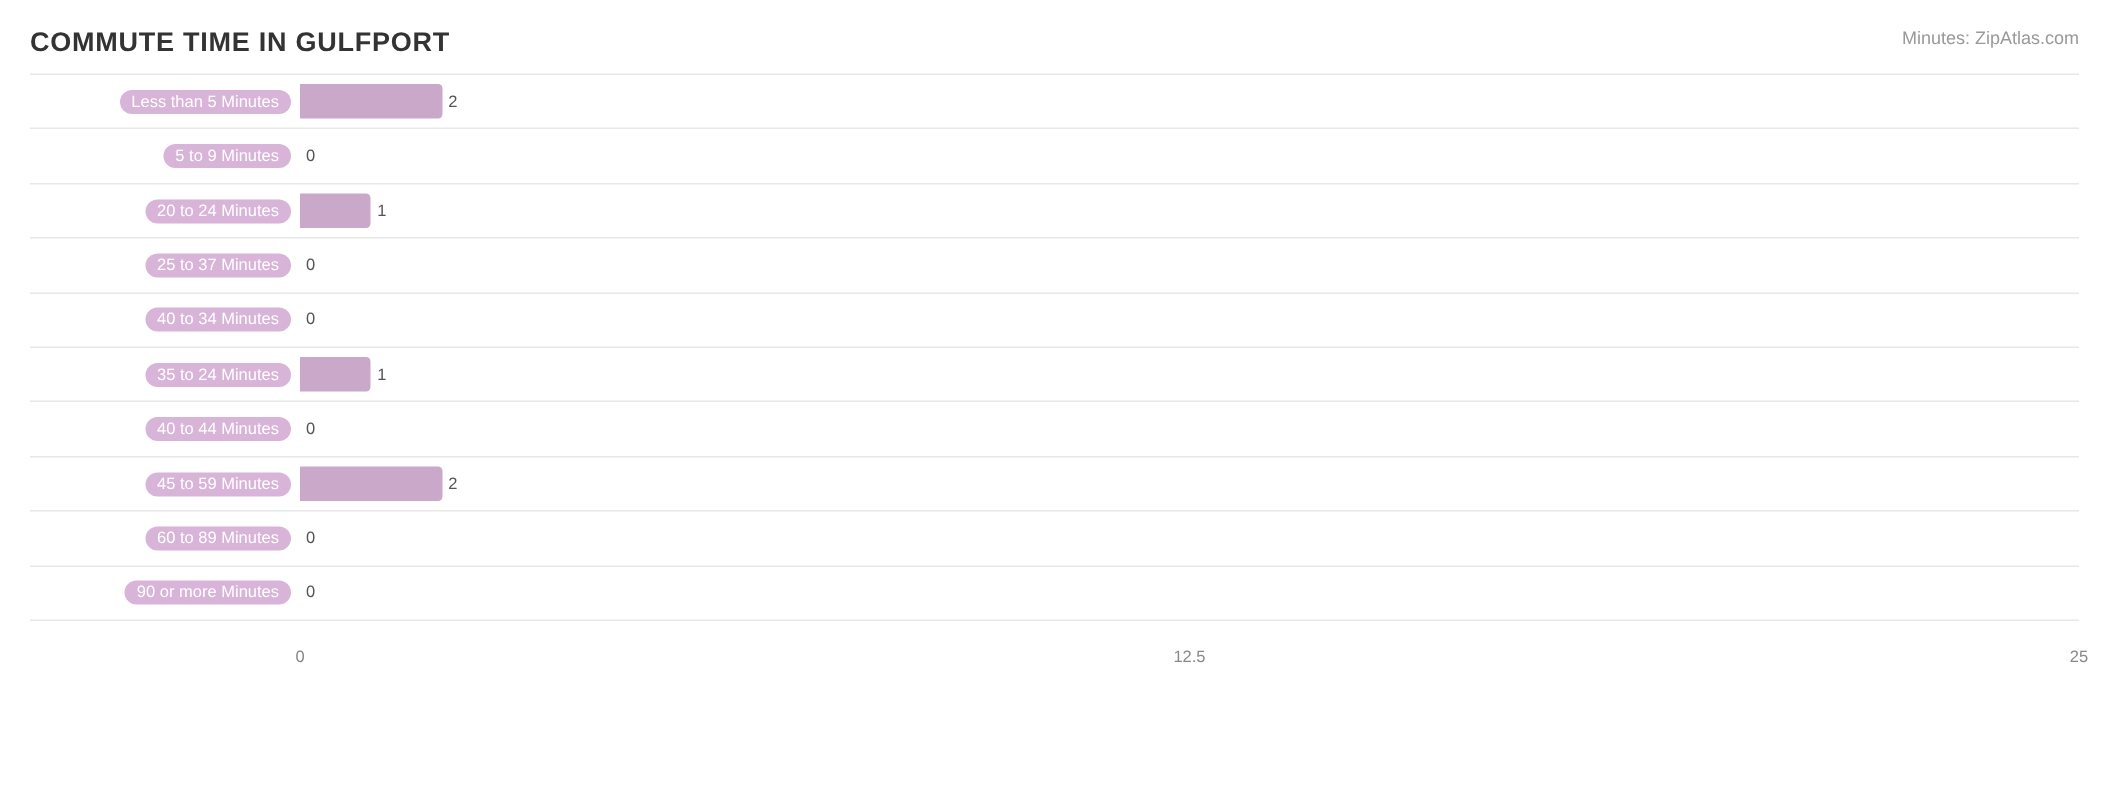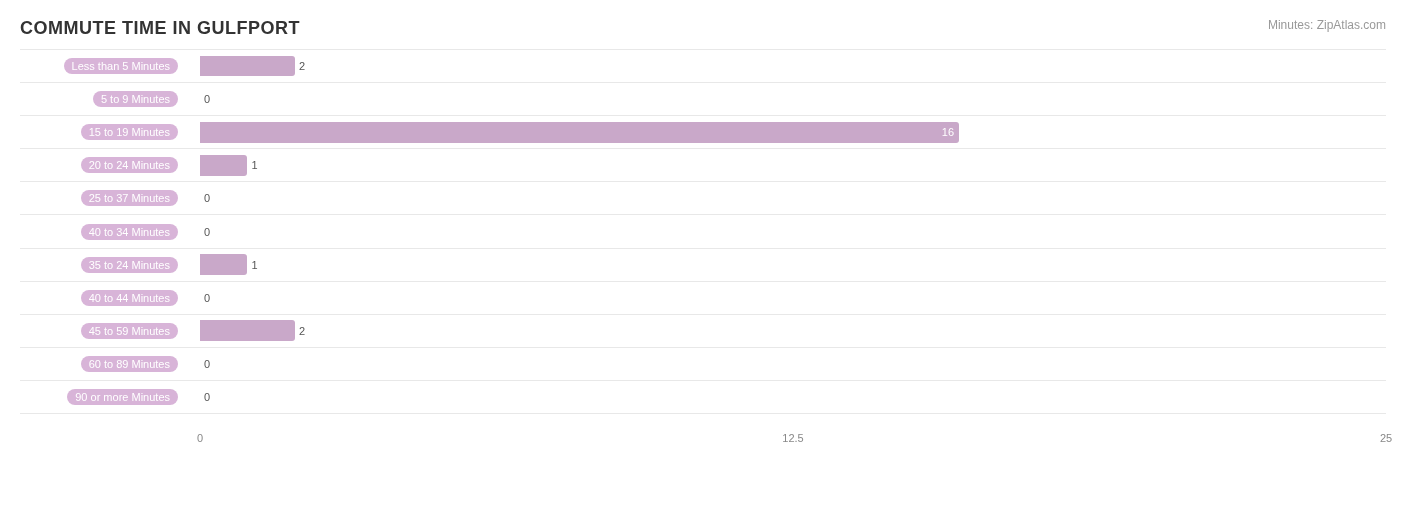--- a/index.html
+++ b/index.html
@@ -55,21 +55,21 @@
       position: relative;
     }
     .bar-row:last-child {
       border-bottom: 1px solid #e8e8e8;
     }
     .bar-label {
       width: 180px;
       min-width: 180px;
       font-size: 11.5px;
       color: #555;
-      padding-right: 22px;
+      padding-right: 6px;
       text-align: right;
       white-space: nowrap;
     }
     .bar-track {
       flex: 1;
       height: 100%;
       position: relative;
       display: flex;
       align-items: center;
     }
@@ -141,28 +141,20 @@
             </div>
           </div>
         </div>
         <div class="bar-row">
           <div class="bar-label"><span class="bar-label-pill">5 to 9 Minutes</span></div>
           <div class="bar-track">
             <span class="bar-value bar-value-outside" style="left: 4px;">0</span>
           </div>
         </div>
         <div class="bar-row">
-          <div class="bar-label"><span class="bar-label-pill">15 to 19 Minutes</span></div>
-          <div class="bar-track">
-            <div class="bar-fill" style="width: 64%;">
-              <span class="bar-value bar-value-inside">16</span>
-            </div>
-          </div>
-        </div>
-        <div class="bar-row">
           <div class="bar-label"><span class="bar-label-pill">20 to 24 Minutes</span></div>
           <div class="bar-track">
             <div class="bar-fill" style="width: 4%;">
               <span class="bar-value bar-value-outside">1</span>
             </div>
           </div>
         </div>
         <div class="bar-row">
           <div class="bar-label"><span class="bar-label-pill">25 to 37 Minutes</span></div>
           <div class="bar-track">

